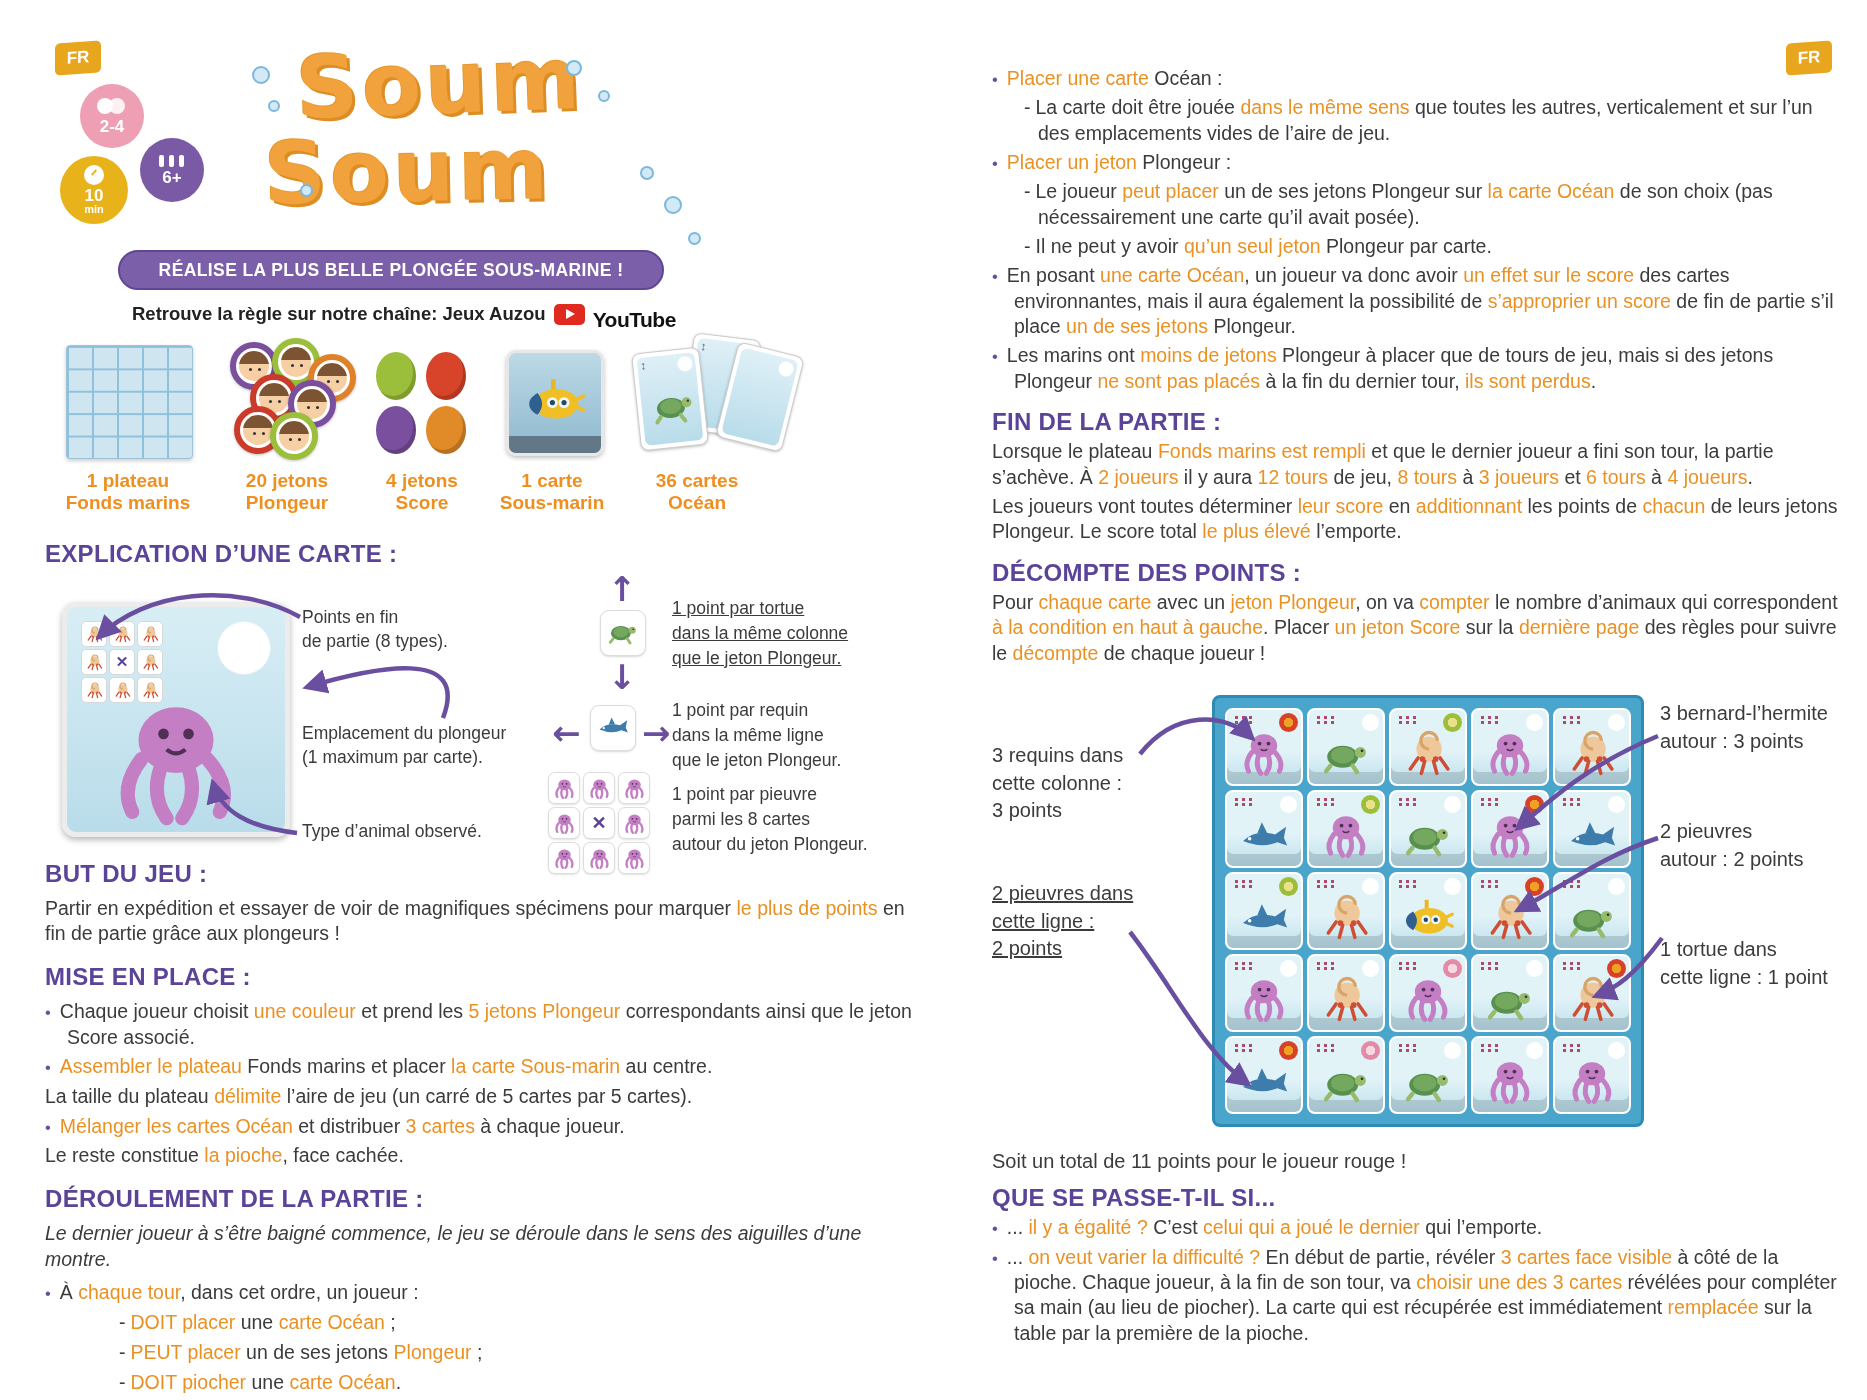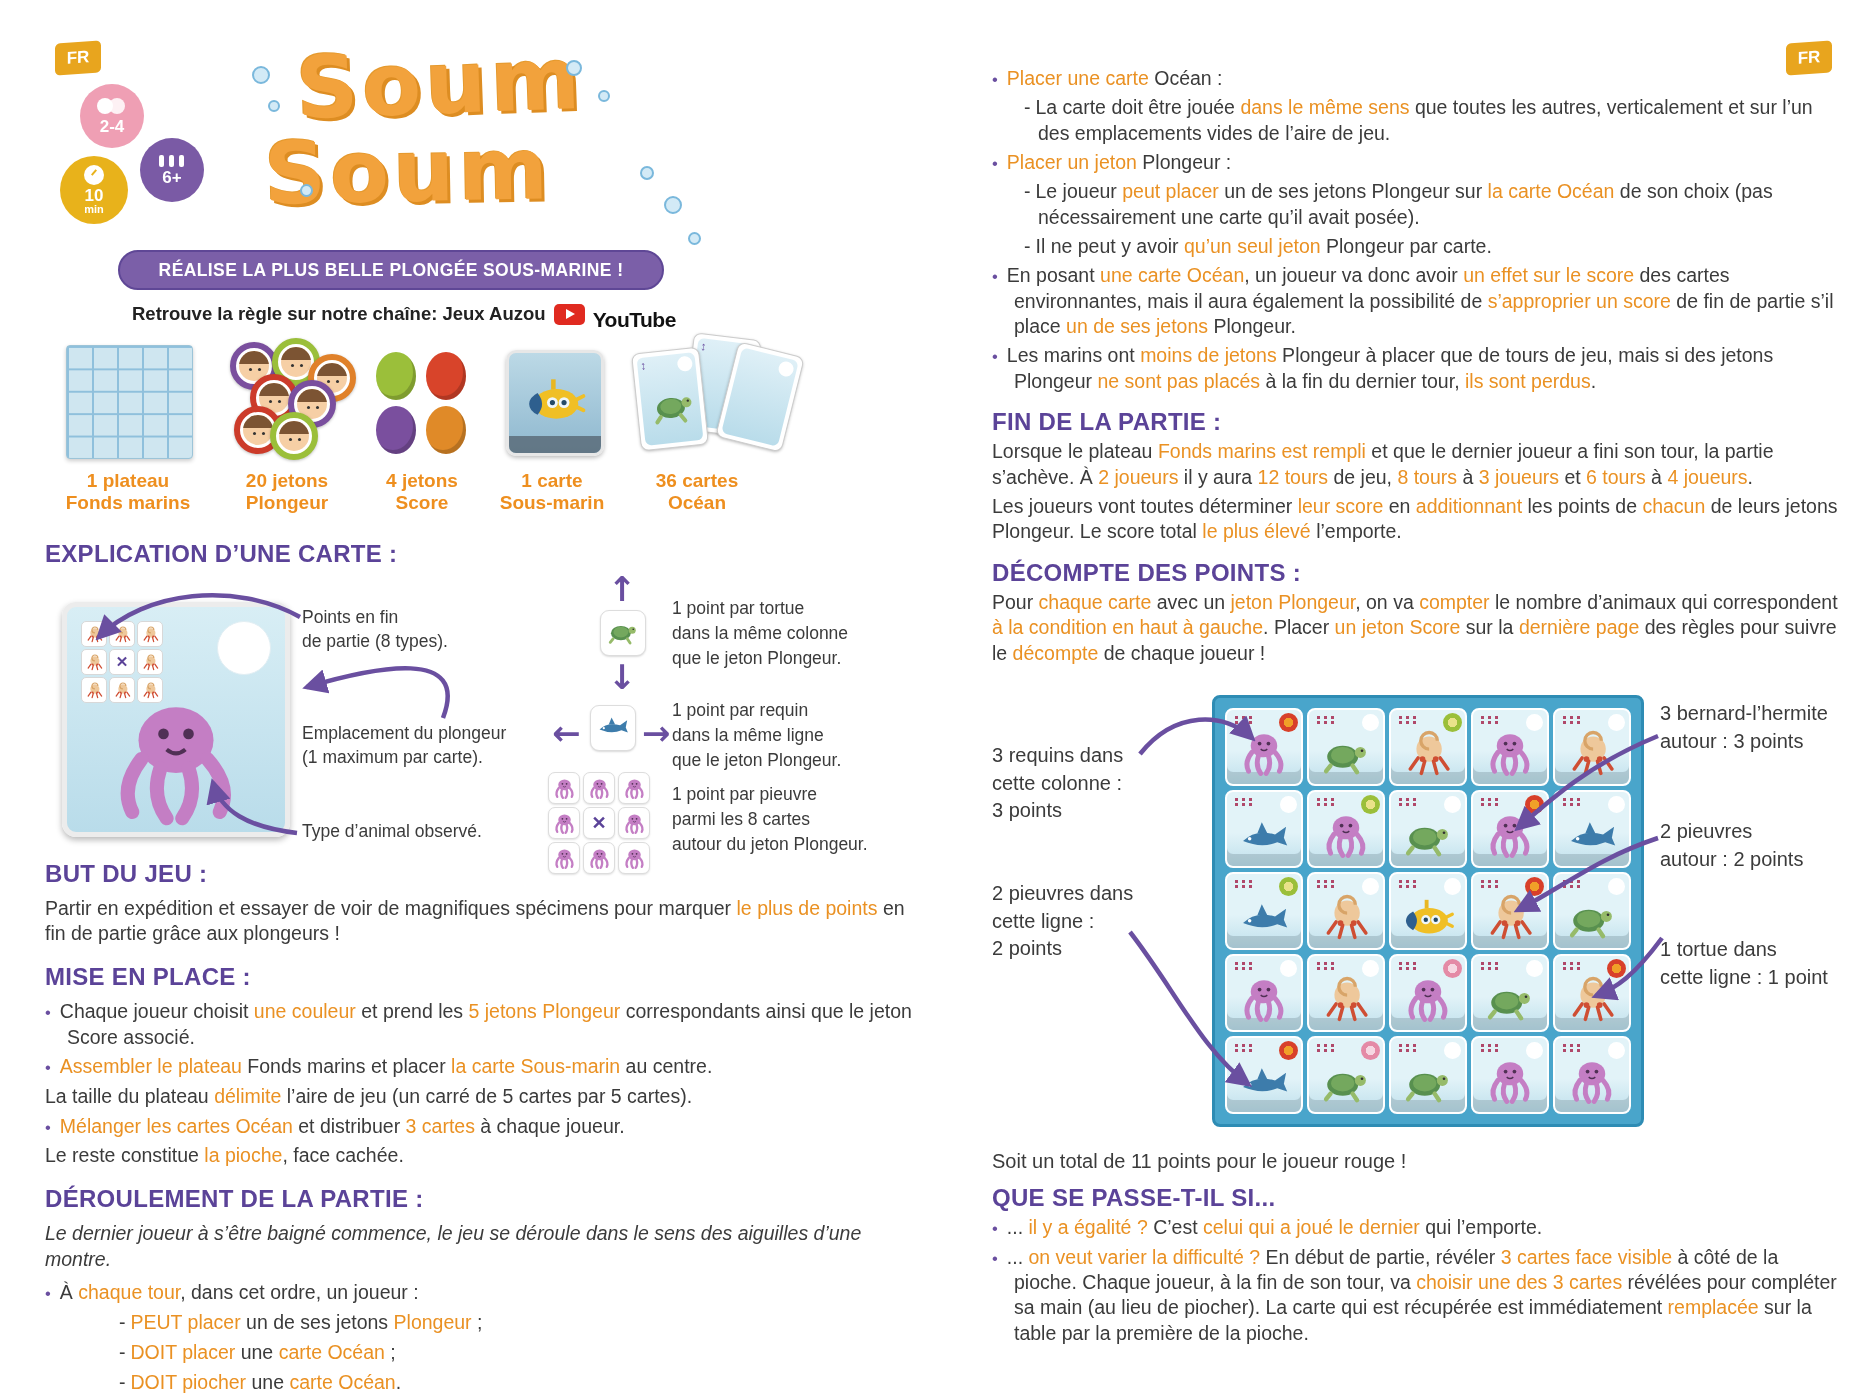--- a/index.html
+++ b/index.html
@@ -392,21 +392,21 @@
   <div class="icon-box" style="left:600px;top:610px;">
       <span id="icon-tortue"><svg viewBox="0 0 48 48">
           <ellipse cx="21" cy="27" rx="14" ry="10" fill="#58904f"></ellipse>
           <ellipse cx="21" cy="25.5" rx="10.5" ry="7.5" fill="#74a85e"></ellipse>
           <circle cx="37" cy="23" r="5" fill="#96bb6a"></circle>
           <circle cx="38.5" cy="21.5" r="1.2" fill="#333"></circle>
           <path d="M10 35 L6 40 M30 35 L34 41" stroke="#96bb6a" stroke-width="4" stroke-linecap="round"></path>
         </svg></span>
     </div>
   <span class="arrow-glyph" style="left:608px;top:660px;font-size:34px;">↓</span>
-  <div class="rule-text" style="left:672px;top:596px;width:240px;">1 point par tortue
+  <div class="rule-text" style="left:672px;top:596px;width:240px;text-decoration:underline;">1 point par tortue
 dans la même colonne
 que le jeton Plongeur.</div>
 
   <span class="arrow-glyph" style="left:552px;top:716px;font-size:34px;">←</span>
   <div class="icon-box" style="left:590px;top:705px;">
       <span id="icon-requin"><svg viewBox="0 0 48 48">
           <path d="M5 29 Q16 18 34 23 L44 16 L42 26 L45 33 L36 30 Q22 36 5 29 Z" fill="#3d7cab"></path>
           <path d="M18 22 L22 12 L27 22 Z" fill="#3d7cab"></path>
           <circle cx="11" cy="27" r="1.6" fill="#fff"></circle>
         </svg></span>
@@ -542,22 +542,22 @@
     <p><span>Partir en expédition et essayer de voir de magnifiques spécimens pour marquer </span><span class="hl">le plus de points</span><span> en fin de partie grâce aux plongeurs !</span></p>
     <div class="h-flow">MISE EN PLACE :</div>
     <p class="bl"><span>Chaque joueur choisit </span><span class="hl">une couleur</span><span> et prend les </span><span class="hl">5 jetons Plongeur</span><span> correspondants ainsi que le jeton Score associé.</span></p>
     <p class="bl"><span class="hl">Assembler le plateau</span><span> Fonds marins et placer </span><span class="hl">la carte Sous-marin</span><span> au centre.</span></p>
     <p><span>La taille du plateau </span><span class="hl">délimite</span><span> l’aire de jeu (un carré de 5 cartes par 5 cartes).</span></p>
     <p class="bl"><span class="hl">Mélanger les cartes Océan</span><span> et distribuer </span><span class="hl">3 cartes</span><span> à chaque joueur.</span></p>
     <p><span>Le reste constitue </span><span class="hl">la pioche</span><span>, face cachée.</span></p>
     <div class="h-flow">DÉROULEMENT DE LA PARTIE :</div>
     <p class="it">Le dernier joueur à s’être baigné commence, le jeu se déroule dans le sens des aiguilles d’une montre.</p>
     <p class="bl" style="margin-top:8px;"><span>À </span><span class="hl">chaque tour</span><span>, dans cet ordre, un joueur :</span></p>
+    <p class="dash"><span class="hl">DOIT placer</span><span> une </span><span class="hl">carte Océan</span><span> ;</span></p>
     <p class="dash"><span class="hl">PEUT placer</span><span> un de ses jetons </span><span class="hl">Plongeur</span><span> ;</span></p>
-    <p class="dash"><span class="hl">DOIT placer</span><span> une </span><span class="hl">carte Océan</span><span> ;</span></p>
     <p class="dash"><span class="hl">DOIT piocher</span><span> une </span><span class="hl">carte Océan</span><span>.</span></p>
   </div>
 
   <div class="fr-badge" style="left:1786px;top:42px;">
     <span>FR</span>
   </div>
 
   <div class="flow" style="left:992px;top:66px;width:846px;line-height:1.3;">
     <p class="bl"><span class="hl">Placer une carte</span><span> Océan :</span></p>
     <p class="sub"><span>La carte doit être jouée </span><span class="hl">dans le même sens</span><span> que toutes les autres, verticalement et sur l’un des emplacements vides de l’aire de jeu.</span></p>
@@ -912,21 +912,21 @@
             <circle cx="20" cy="15" r="1.7" fill="#503055"></circle>
             <circle cx="28" cy="15" r="1.7" fill="#503055"></circle>
             <path d="M21 20 Q24 22.5 27 20" stroke="#503055" stroke-width="1.3" fill="none"></path>
           </svg></span>
       </div>
     </div>
 
   <div class="annot" style="left:992px;top:742px;width:210px;">3 requins dans
 cette colonne :
 3 points</div>
-  <div class="annot" style="left:992px;top:880px;width:210px;">2 pieuvres dans
+  <div class="annot" style="left:992px;top:880px;width:210px;text-decoration:underline;">2 pieuvres dans
 cette ligne :
 2 points</div>
   <div class="annot" style="left:1660px;top:700px;width:205px;">3 bernard-l’hermite
 autour : 3 points</div>
   <div class="annot" style="left:1660px;top:818px;width:205px;">2 pieuvres
 autour : 2 points</div>
   <div class="annot" style="left:1660px;top:936px;width:205px;">1 tortue dans
 cette ligne : 1 point</div>
 
   <svg class="figsvg" style="left:990px;top:690px;" width="875" height="460" viewBox="0 0 875 460">

